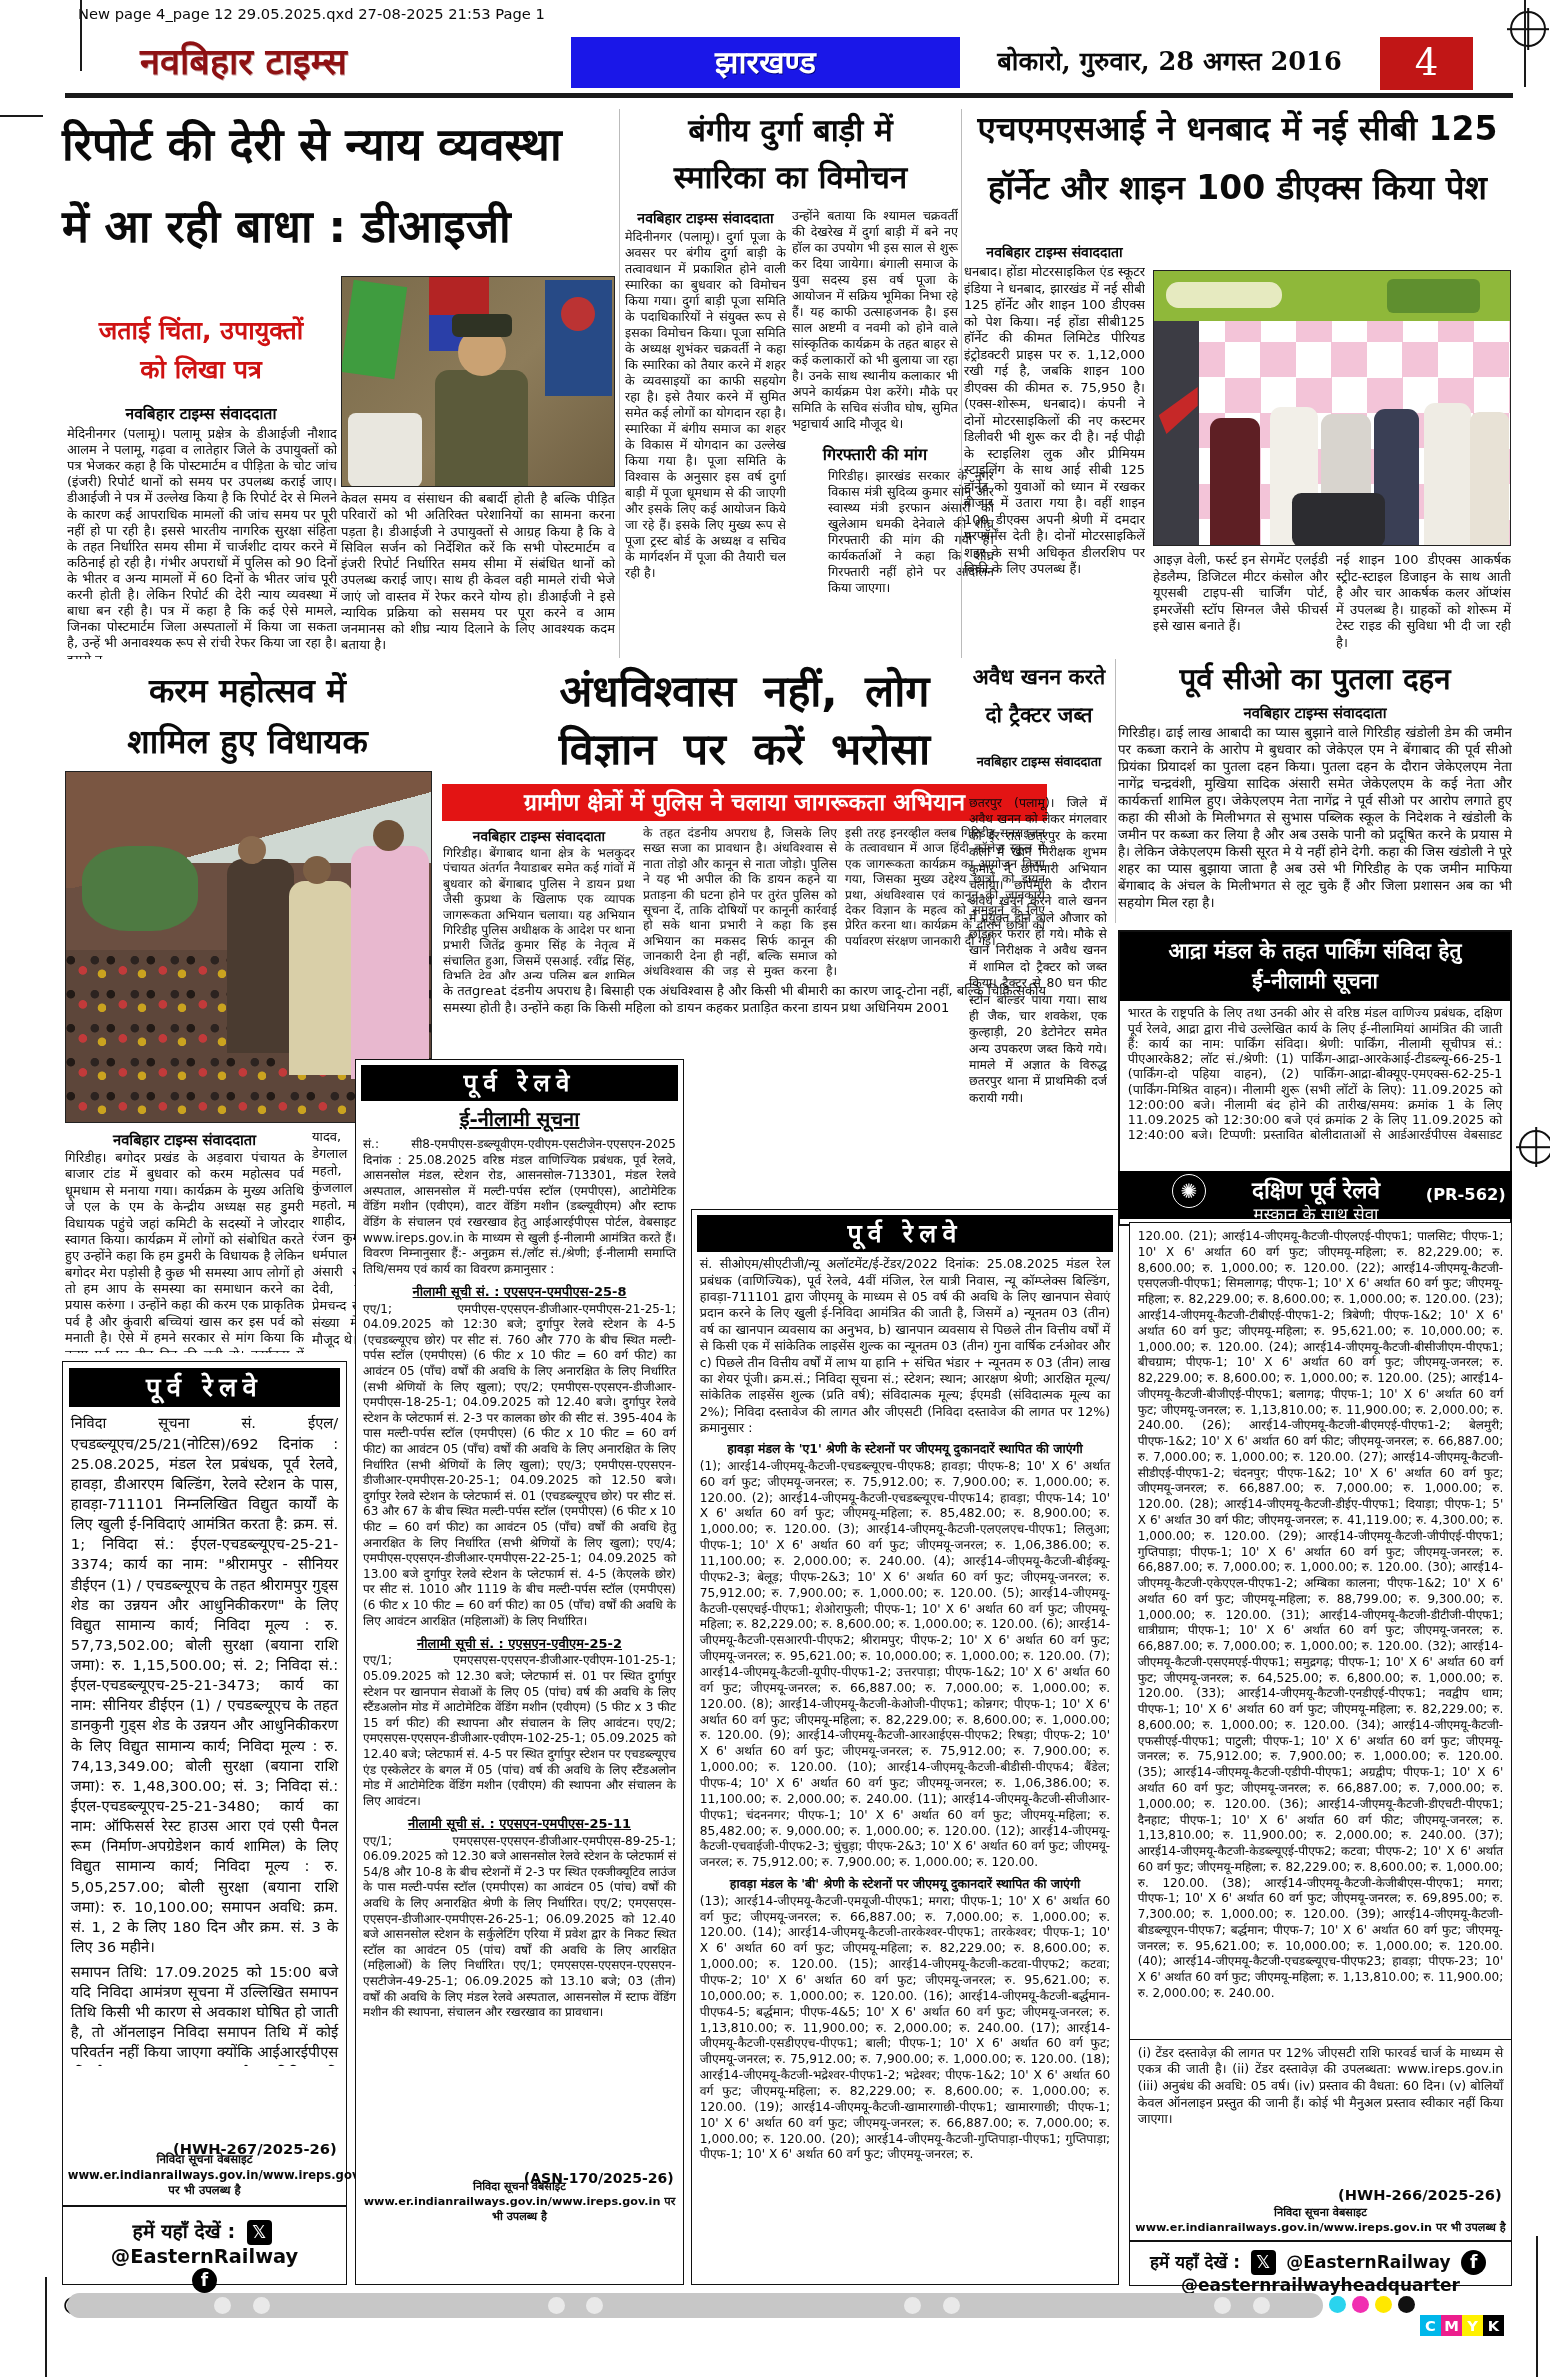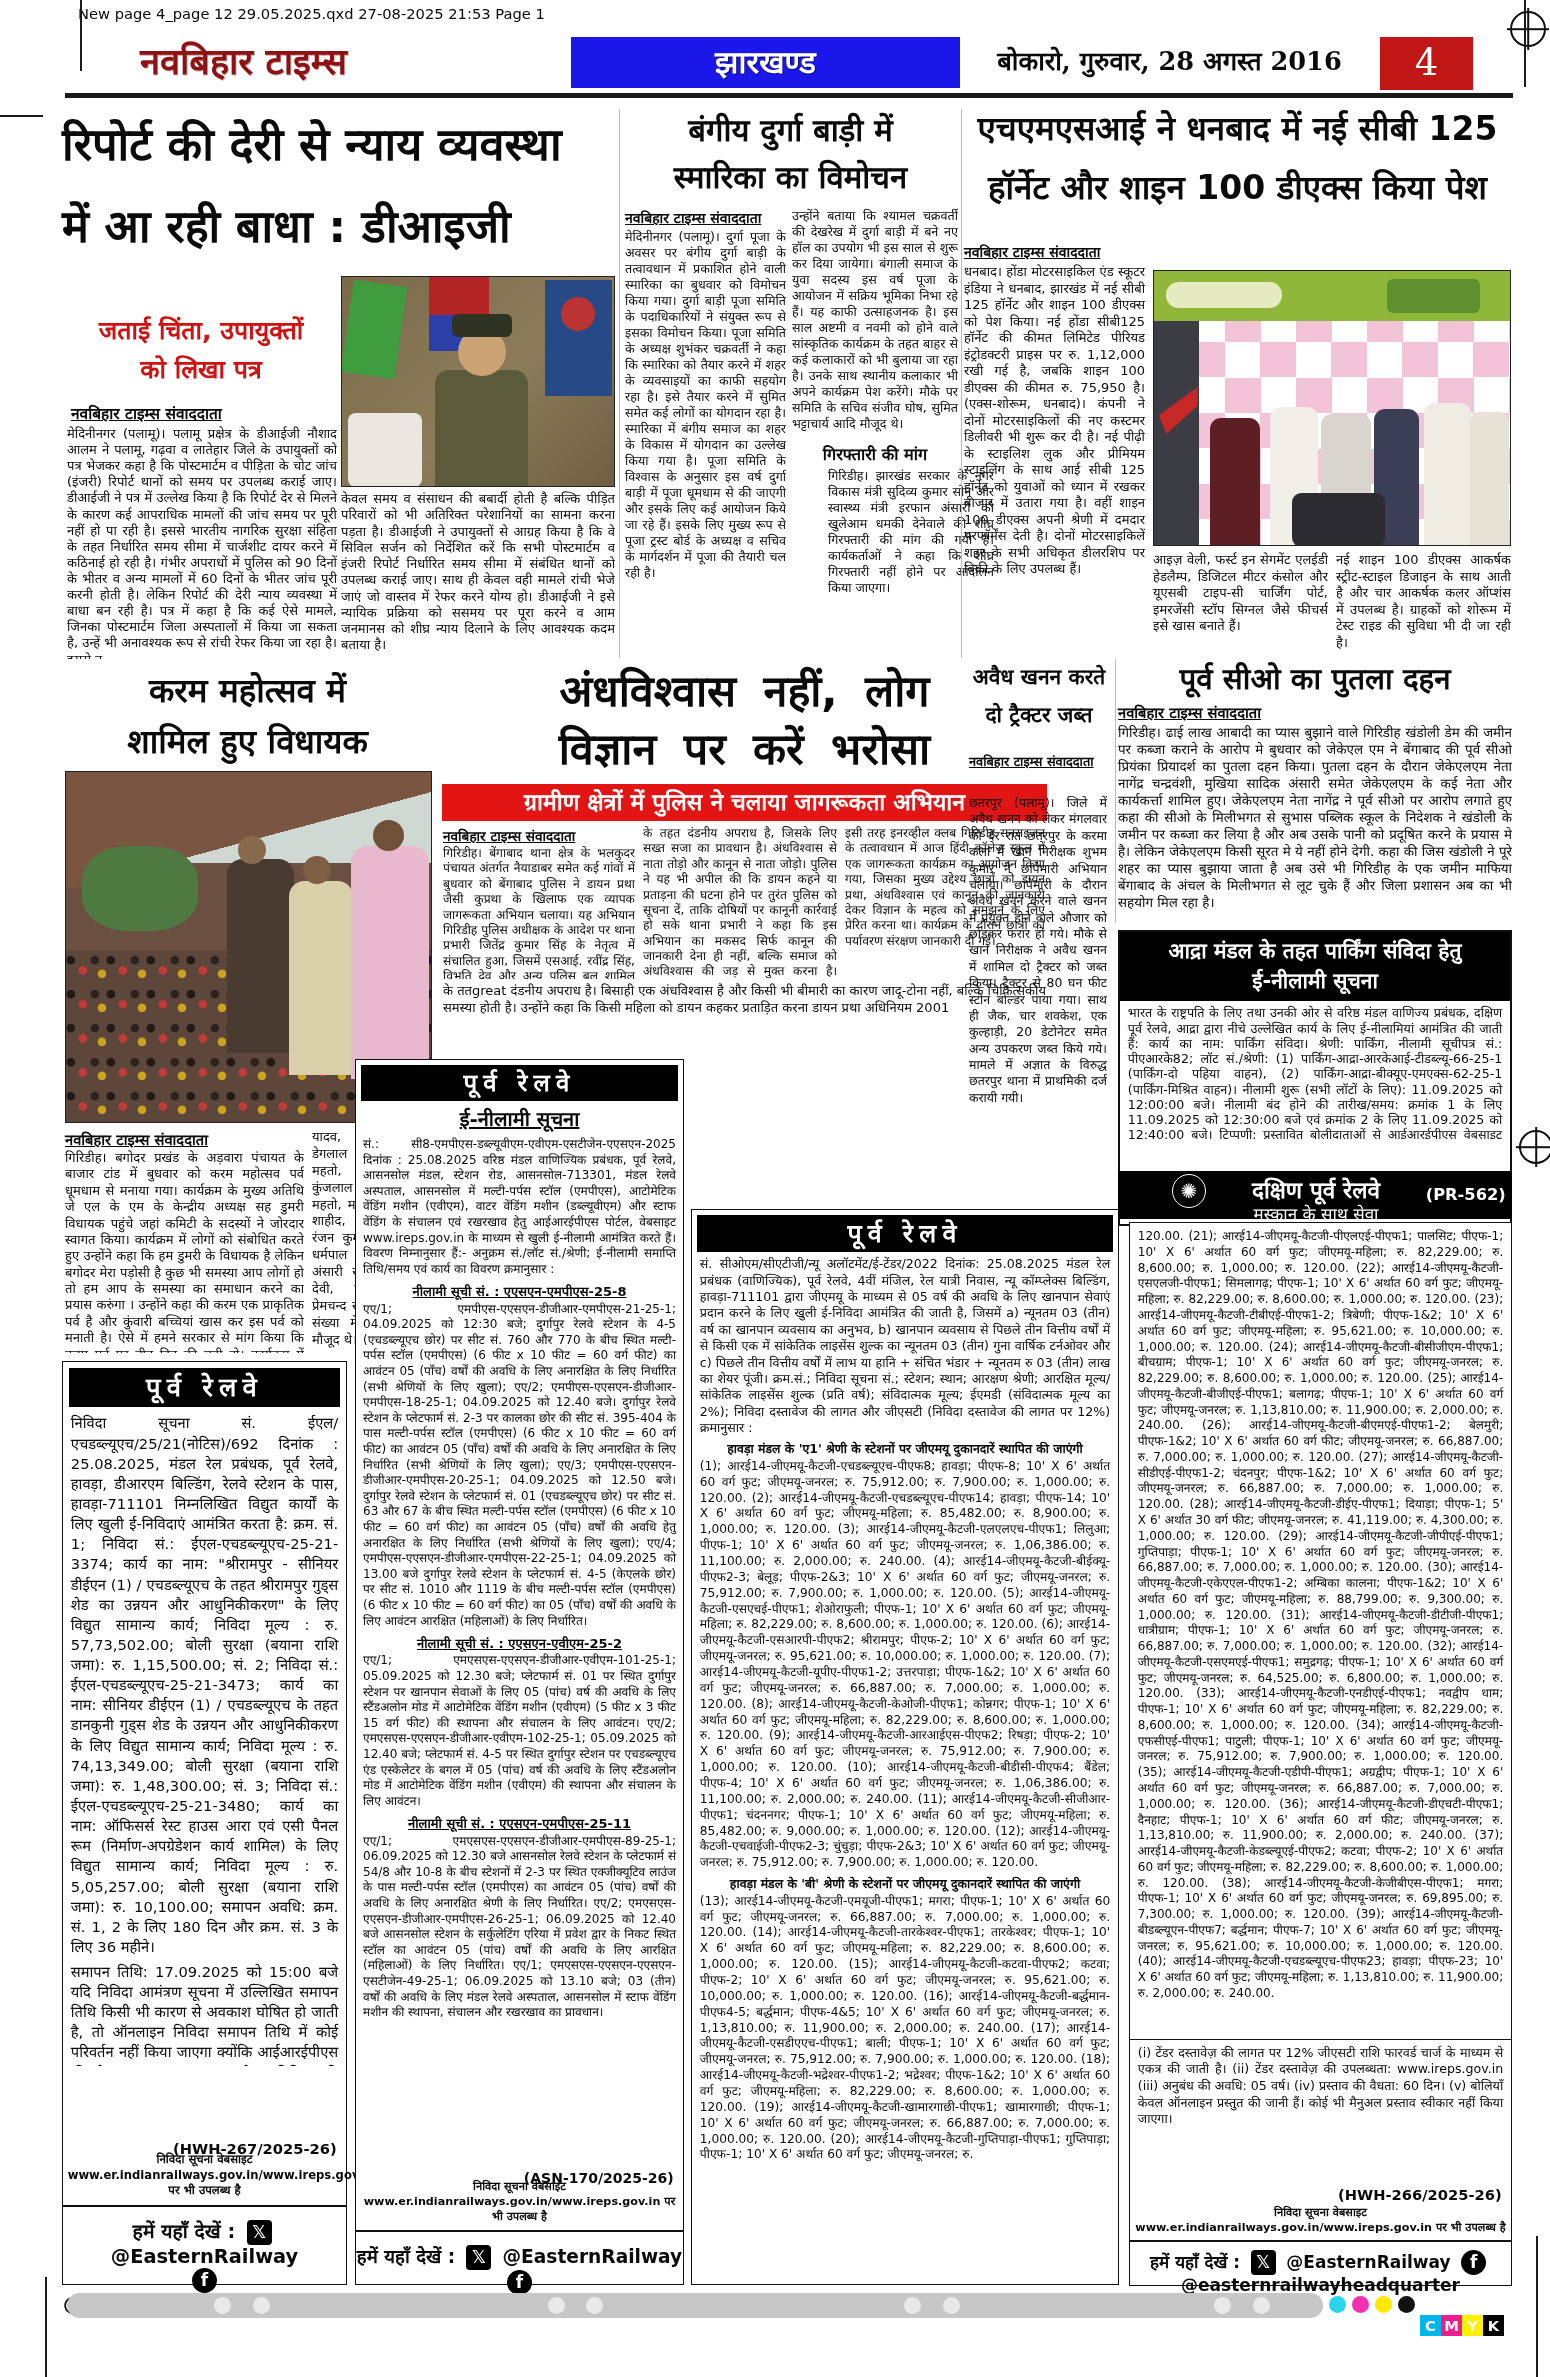--- a/index.html
+++ b/index.html
@@ -8,21 +8,21 @@
   #sheet{position:relative;width:1550px;height:2377px;background:#ffffff;color:#0a0a0a;overflow:hidden}
   .abs{position:absolute}
   .b{font-weight:bold}
   .ctr{text-align:center}
   .just{text-align:justify;text-justify:inter-word}
   .ul{text-decoration:underline}
   .pre{white-space:pre-line}
   .ov{overflow:hidden}
   .mark{background:#1a1a1a}
   .photo{border:1.6px solid #222;overflow:hidden;position:absolute}
-  .byline{font-weight:bold;text-decoration:underline;}
+  .byline{font-weight:bold;text-align:center}
   .bannerblk{background:#000;color:#fff;text-align:center;font-weight:bold}
   .adbox{position:absolute;border:1.6px solid #111;background:#fff}
   .regcircle{position:absolute;border:2.3px solid #111;border-radius:50%}
   .regcircle:before{content:"";position:absolute;left:50%;top:-4.7px;bottom:-4.7px;width:1.6px;background:#111;transform:translateX(-50%)}
   .regcircle:after{content:"";position:absolute;top:50%;left:-4.7px;right:-4.7px;height:1.6px;background:#111;transform:translateY(-50%)}
   .xic,.fic{display:inline-block;width:25px;height:25px;background:#000;color:#fff;text-align:center;line-height:25px;font-weight:bold;font-size:17px;vertical-align:middle;margin:0 4.7px}
   .xic{border-radius:3.9px}
   .fic{border-radius:50%}
   .dot{position:absolute;border-radius:50%;width:17px;height:17px}
   .cmyksq{display:inline-block;width:21px;height:21px;color:#fff;font-weight:bold;font-size:14.7px;text-align:center;line-height:21px}
@@ -170,26 +170,20 @@
       <div class="just" style="font-size:12px;line-height:1.3">सं.: सी8-एमपीएस-डब्ल्यूवीएम-एवीएम-एसटीजेन-एएसएन-2025 दिनांक : 25.08.2025 वरिष्ठ मंडल वाणिज्यिक प्रबंधक, पूर्व रेलवे, आसनसोल मंडल, स्टेशन रोड, आसनसोल-713301, मंडल रेलवे अस्पताल, आसनसोल में मल्टी-पर्पस स्टॉल (एमपीएस), आटोमेटिक वेंडिंग मशीन (एवीएम), वाटर वेंडिंग मशीन (डब्ल्यूवीएम) और स्टाफ वेंडिंग के संचालन एवं रखरखाव हेतु आईआरईपीएस पोर्टल, वेबसाइट www.ireps.gov.in के माध्यम से खुली ई-नीलामी आमंत्रित करते हैं। विवरण निम्नानुसार हैं:- अनुक्रम सं./लॉट सं./श्रेणी; ई-नीलामी समाप्ति तिथि/समय एवं कार्य का विवरण क्रमानुसार :</div>
       <div class="b ctr ul" style="font-size:13px;margin:4.7px 0 1.6px 0">नीलामी सूची सं. : एएसएन-एमपीएस-25-8</div>
       <div class="just" style="font-size:12px;line-height:1.3">एए/1; एमपीएस-एएसएन-डीजीआर-एमपीएस-21-25-1; 04.09.2025 को 12:30 बजे; दुर्गापुर रेलवे स्टेशन के 4-5 (एचडब्ल्यूएच छोर) पर सीट सं. 760 और 770 के बीच स्थित मल्टी-पर्पस स्टॉल (एमपीएस) (6 फीट x 10 फीट = 60 वर्ग फीट) का आवंटन 05 (पाँच) वर्षों की अवधि के लिए अनारक्षित के लिए निर्धारित (सभी श्रेणियों के लिए खुला); एए/2; एमपीएस-एएसएन-डीजीआर-एमपीएस-18-25-1; 04.09.2025 को 12.40 बजे। दुर्गापुर रेलवे स्टेशन के प्लेटफार्म सं. 2-3 पर कालका छोर की सीट सं. 395-404 के पास मल्टी-पर्पस स्टॉल (एमपीएस) (6 फीट x 10 फीट = 60 वर्ग फीट) का आवंटन 05 (पाँच) वर्षों की अवधि के लिए अनारक्षित के लिए निर्धारित (सभी श्रेणियों के लिए खुला); एए/3; एमपीएस-एएसएन-डीजीआर-एमपीएस-20-25-1; 04.09.2025 को 12.50 बजे। दुर्गापुर रेलवे स्टेशन के प्लेटफार्म सं. 01 (एचडब्ल्यूएच छोर) पर सीट सं. 63 और 67 के बीच स्थित मल्टी-पर्पस स्टॉल (एमपीएस) (6 फीट x 10 फीट = 60 वर्ग फीट) का आवंटन 05 (पाँच) वर्षों की अवधि हेतु अनारक्षित के लिए निर्धारित (सभी श्रेणियों के लिए खुला); एए/4; एमपीएस-एएसएन-डीजीआर-एमपीएस-22-25-1; 04.09.2025 को 13.00 बजे दुर्गापुर रेलवे स्टेशन के प्लेटफार्म सं. 4-5 (केएलके छोर) पर सीट सं. 1010 और 1119 के बीच मल्टी-पर्पस स्टॉल (एमपीएस) (6 फीट x 10 फीट = 60 वर्ग फीट) का 05 (पाँच) वर्षों की अवधि के लिए आवंटन आरक्षित (महिलाओं) के लिए निर्धारित।</div>
       <div class="b ctr ul" style="font-size:13px;margin:4.7px 0 1.6px 0">नीलामी सूची सं. : एएसएन-एवीएम-25-2</div>
       <div class="just" style="font-size:12px;line-height:1.3">एए/1; एमएसएस-एएसएन-डीजीआर-एवीएम-101-25-1; 05.09.2025 को 12.30 बजे; प्लेटफार्म सं. 01 पर स्थित दुर्गापुर स्टेशन पर खानपान सेवाओं के लिए 05 (पांच) वर्ष की अवधि के लिए स्टैंडअलोन मोड में आटोमेटिक वेंडिंग मशीन (एवीएम) (5 फीट x 3 फीट 15 वर्ग फीट) की स्थापना और संचालन के लिए आवंटन। एए/2; एमएसएस-एएसएन-डीजीआर-एवीएम-102-25-1; 05.09.2025 को 12.40 बजे; प्लेटफार्म सं. 4-5 पर स्थित दुर्गापुर स्टेशन पर एचडब्ल्यूएच एंड एस्केलेटर के बगल में 05 (पांच) वर्ष की अवधि के लिए स्टैंडअलोन मोड में आटोमेटिक वेंडिंग मशीन (एवीएम) की स्थापना और संचालन के लिए आवंटन।</div>
       <div class="b ctr ul" style="font-size:13px;margin:4.7px 0 1.6px 0">नीलामी सूची सं. : एएसएन-एमपीएस-25-11</div>
       <div class="just" style="font-size:12px;line-height:1.3">एए/1; एमएसएस-एएसएन-डीजीआर-एमपीएस-89-25-1; 06.09.2025 को 12.30 बजे आसनसोल रेलवे स्टेशन के प्लेटफार्म सं 54/8 और 10-8 के बीच स्टेशनों में 2-3 पर स्थित एक्जीक्यूटिव लाउंज के पास मल्टी-पर्पस स्टॉल (एमपीएस) का आवंटन 05 (पांच) वर्षों की अवधि के लिए अनारक्षित श्रेणी के लिए निर्धारित। एए/2; एमएसएस-एएसएन-डीजीआर-एमपीएस-26-25-1; 06.09.2025 को 12.40 बजे आसनसोल स्टेशन के सर्कुलेटिंग एरिया में प्रवेश द्वार के निकट स्थित स्टॉल का आवंटन 05 (पांच) वर्षों की अवधि के लिए आरक्षित (महिलाओं) के लिए निर्धारित। एए/1; एमएसएस-एएसएन-एएसएन-एसटीजेन-49-25-1; 06.09.2025 को 13.10 बजे; 03 (तीन) वर्षों की अवधि के लिए मंडल रेलवे अस्पताल, आसनसोल में स्टाफ वेंडिंग मशीन की स्थापना, संचालन और रखरखाव का प्रावधान।</div>
     </div>
     <div class="abs b" style="right:9.3px;bottom:98px;font-size:14px">(ASN-170/2025-26)</div>
     <div class="abs b ctr" style="left:4.7px;right:4.7px;bottom:60px;font-size:11.2px;line-height:1.35">निविदा सूचना वेबसाइट www.er.indianrailways.gov.in/www.ireps.gov.in पर भी उपलब्ध है</div>
-    <div class="abs ctr" style="left:0;right:0;bottom:0;height:54px;border-top:2.3px solid #111;padding-top:11px;font-size:18.6px;font-weight:bold">
-      <span>हमें यहाँ देखें :</span>
-      <span class="xic">𝕏</span>
-      <span>@EasternRailway</span>
-      <span class="fic">f</span>
-    </div>
   </div>
 
   <div class="adbox" style="left:691px;top:1209px;width:428px;height:1076px">
     <div class="bannerblk" style="margin:4.7px;height:37px;font-size:25px;line-height:37px;letter-spacing:6.2px">पूर्व रेलवे</div>
     <div class="ov" style="height:1008px;padding:0 7.8px">
       <div class="just" style="font-size:12.6px;line-height:1.3">सं. सीओएम/सीएटीजी/न्यू अलॉटमेंट/ई-टेंडर/2022  दिनांक: 25.08.2025 मंडल रेल प्रबंधक (वाणिज्यिक), पूर्व रेलवे, 4वीं मंजिल, रेल यात्री निवास, न्यू कॉम्प्लेक्स बिल्डिंग, हावड़ा-711101 द्वारा जीएमयू के माध्यम से 05 वर्ष की अवधि के लिए खानपान सेवाएं प्रदान करने के लिए खुली ई-निविदा आमंत्रित की जाती है, जिसमें a) न्यूनतम 03 (तीन) वर्ष का खानपान व्यवसाय का अनुभव, b) खानपान व्यवसाय से पिछले तीन वित्तीय वर्षों में से किसी एक में सांकेतिक लाइसेंस शुल्क का न्यूनतम 03 (तीन) गुना वार्षिक टर्नओवर और c) पिछले तीन वित्तीय वर्षों में लाभ या हानि + संचित भंडार + न्यूनतम रु 03 (तीन) लाख का शेयर पूंजी। क्रम.सं.; निविदा सूचना सं.; स्टेशन; स्थान; आरक्षण श्रेणी; आरक्षित मूल्य/सांकेतिक लाइसेंस शुल्क (प्रति वर्ष); संविदात्मक मूल्य; ईएमडी (संविदात्मक मूल्य का 2%); निविदा दस्तावेज की लागत और जीएसटी (निविदा दस्तावेज की लागत पर 12%) क्रमानुसार :</div>
       <div class="b ctr" style="font-size:12.4px;margin:3.9px 0 1.6px 0">हावड़ा मंडल के 'ए1' श्रेणी के स्टेशनों पर जीएमयू दुकानदारें स्थापित की जाएंगी</div>
       <div class="just" style="font-size:12.2px;line-height:1.3">(1); आरई14-जीएमयू-कैटजी-एचडब्ल्यूएच-पीएफ8; हावड़ा; पीएफ-8; 10' X 6' अर्थात 60 वर्ग फुट; जीएमयू-जनरल; रु. 75,912.00; रु. 7,900.00; रु. 1,000.00; रु. 120.00. (2); आरई14-जीएमयू-कैटजी-एचडब्ल्यूएच-पीएफ14; हावड़ा; पीएफ-14; 10' X 6' अर्थात 60 वर्ग फुट; जीएमयू-महिला; रु. 85,482.00; रु. 8,900.00; रु. 1,000.00; रु. 120.00. (3); आरई14-जीएमयू-कैटजी-एलएलएच-पीएफ1; लिलुआ; पीएफ-1; 10' X 6' अर्थात 60 वर्ग फुट; जीएमयू-जनरल; रु. 1,06,386.00; रु. 11,100.00; रु. 2,000.00; रु. 240.00. (4); आरई14-जीएमयू-कैटजी-बीईक्यू-पीएफ2-3; बेलूड़; पीएफ-2&amp;3; 10' X 6' अर्थात 60 वर्ग फुट; जीएमयू-जनरल; रु. 75,912.00; रु. 7,900.00; रु. 1,000.00; रु. 120.00. (5); आरई14-जीएमयू-कैटजी-एसएचई-पीएफ1; शेओराफुली; पीएफ-1; 10' X 6' अर्थात 60 वर्ग फुट; जीएमयू-महिला; रु. 82,229.00; रु. 8,600.00; रु. 1,000.00; रु. 120.00. (6); आरई14-जीएमयू-कैटजी-एसआरपी-पीएफ2; श्रीरामपुर; पीएफ-2; 10' X 6' अर्थात 60 वर्ग फुट; जीएमयू-जनरल; रु. 95,621.00; रु. 10,000.00; रु. 1,000.00; रु. 120.00. (7); आरई14-जीएमयू-कैटजी-यूपीए-पीएफ1-2; उत्तरपाड़ा; पीएफ-1&amp;2; 10' X 6' अर्थात 60 वर्ग फुट; जीएमयू-जनरल; रु. 66,887.00; रु. 7,000.00; रु. 1,000.00; रु. 120.00. (8); आरई14-जीएमयू-कैटजी-केओजी-पीएफ1; कोन्नगर; पीएफ-1; 10' X 6' अर्थात 60 वर्ग फुट; जीएमयू-महिला; रु. 82,229.00; रु. 8,600.00; रु. 1,000.00; रु. 120.00. (9); आरई14-जीएमयू-कैटजी-आरआईएस-पीएफ2; रिषड़ा; पीएफ-2; 10' X 6' अर्थात 60 वर्ग फुट; जीएमयू-जनरल; रु. 75,912.00; रु. 7,900.00; रु. 1,000.00; रु. 120.00. (10); आरई14-जीएमयू-कैटजी-बीडीसी-पीएफ4; बैंडेल; पीएफ-4; 10' X 6' अर्थात 60 वर्ग फुट; जीएमयू-जनरल; रु. 1,06,386.00; रु. 11,100.00; रु. 2,000.00; रु. 240.00. (11); आरई14-जीएमयू-कैटजी-सीजीआर-पीएफ1; चंदननगर; पीएफ-1; 10' X 6' अर्थात 60 वर्ग फुट; जीएमयू-महिला; रु. 85,482.00; रु. 9,000.00; रु. 1,000.00; रु. 120.00. (12); आरई14-जीएमयू-कैटजी-एचवाईजी-पीएफ2-3; चुंचुड़ा; पीएफ-2&amp;3; 10' X 6' अर्थात 60 वर्ग फुट; जीएमयू-जनरल; रु. 75,912.00; रु. 7,900.00; रु. 1,000.00; रु. 120.00.</div>
       <div class="b ctr" style="font-size:12.4px;margin:3.9px 0 1.6px 0">हावड़ा मंडल के 'बी' श्रेणी के स्टेशनों पर जीएमयू दुकानदारें स्थापित की जाएंगी</div>
       <div class="just" style="font-size:12.2px;line-height:1.3">(13); आरई14-जीएमयू-कैटजी-एमयूजी-पीएफ1; मगरा; पीएफ-1; 10' X 6' अर्थात 60 वर्ग फुट; जीएमयू-जनरल; रु. 66,887.00; रु. 7,000.00; रु. 1,000.00; रु. 120.00. (14); आरई14-जीएमयू-कैटजी-तारकेश्वर-पीएफ1; तारकेश्वर; पीएफ-1; 10' X 6' अर्थात 60 वर्ग फुट; जीएमयू-महिला; रु. 82,229.00; रु. 8,600.00; रु. 1,000.00; रु. 120.00. (15); आरई14-जीएमयू-कैटजी-कटवा-पीएफ2; कटवा; पीएफ-2; 10' X 6' अर्थात 60 वर्ग फुट; जीएमयू-जनरल; रु. 95,621.00; रु. 10,000.00; रु. 1,000.00; रु. 120.00. (16); आरई14-जीएमयू-कैटजी-बर्द्धमान-पीएफ4-5; बर्द्धमान; पीएफ-4&amp;5; 10' X 6' अर्थात 60 वर्ग फुट; जीएमयू-जनरल; रु. 1,13,810.00; रु. 11,900.00; रु. 2,000.00; रु. 240.00. (17); आरई14-जीएमयू-कैटजी-एसडीएएच-पीएफ1; बाली; पीएफ-1; 10' X 6' अर्थात 60 वर्ग फुट; जीएमयू-जनरल; रु. 75,912.00; रु. 7,900.00; रु. 1,000.00; रु. 120.00. (18); आरई14-जीएमयू-कैटजी-भद्रेश्वर-पीएफ1-2; भद्रेश्वर; पीएफ-1&amp;2; 10' X 6' अर्थात 60 वर्ग फुट; जीएमयू-महिला; रु. 82,229.00; रु. 8,600.00; रु. 1,000.00; रु. 120.00. (19); आरई14-जीएमयू-कैटजी-खामारगाछी-पीएफ1; खामारगाछी; पीएफ-1; 10' X 6' अर्थात 60 वर्ग फुट; जीएमयू-जनरल; रु. 66,887.00; रु. 7,000.00; रु. 1,000.00; रु. 120.00. (20); आरई14-जीएमयू-कैटजी-गुप्तिपाड़ा-पीएफ1; गुप्तिपाड़ा; पीएफ-1; 10' X 6' अर्थात 60 वर्ग फुट; जीएमयू-जनरल; रु.</div>

